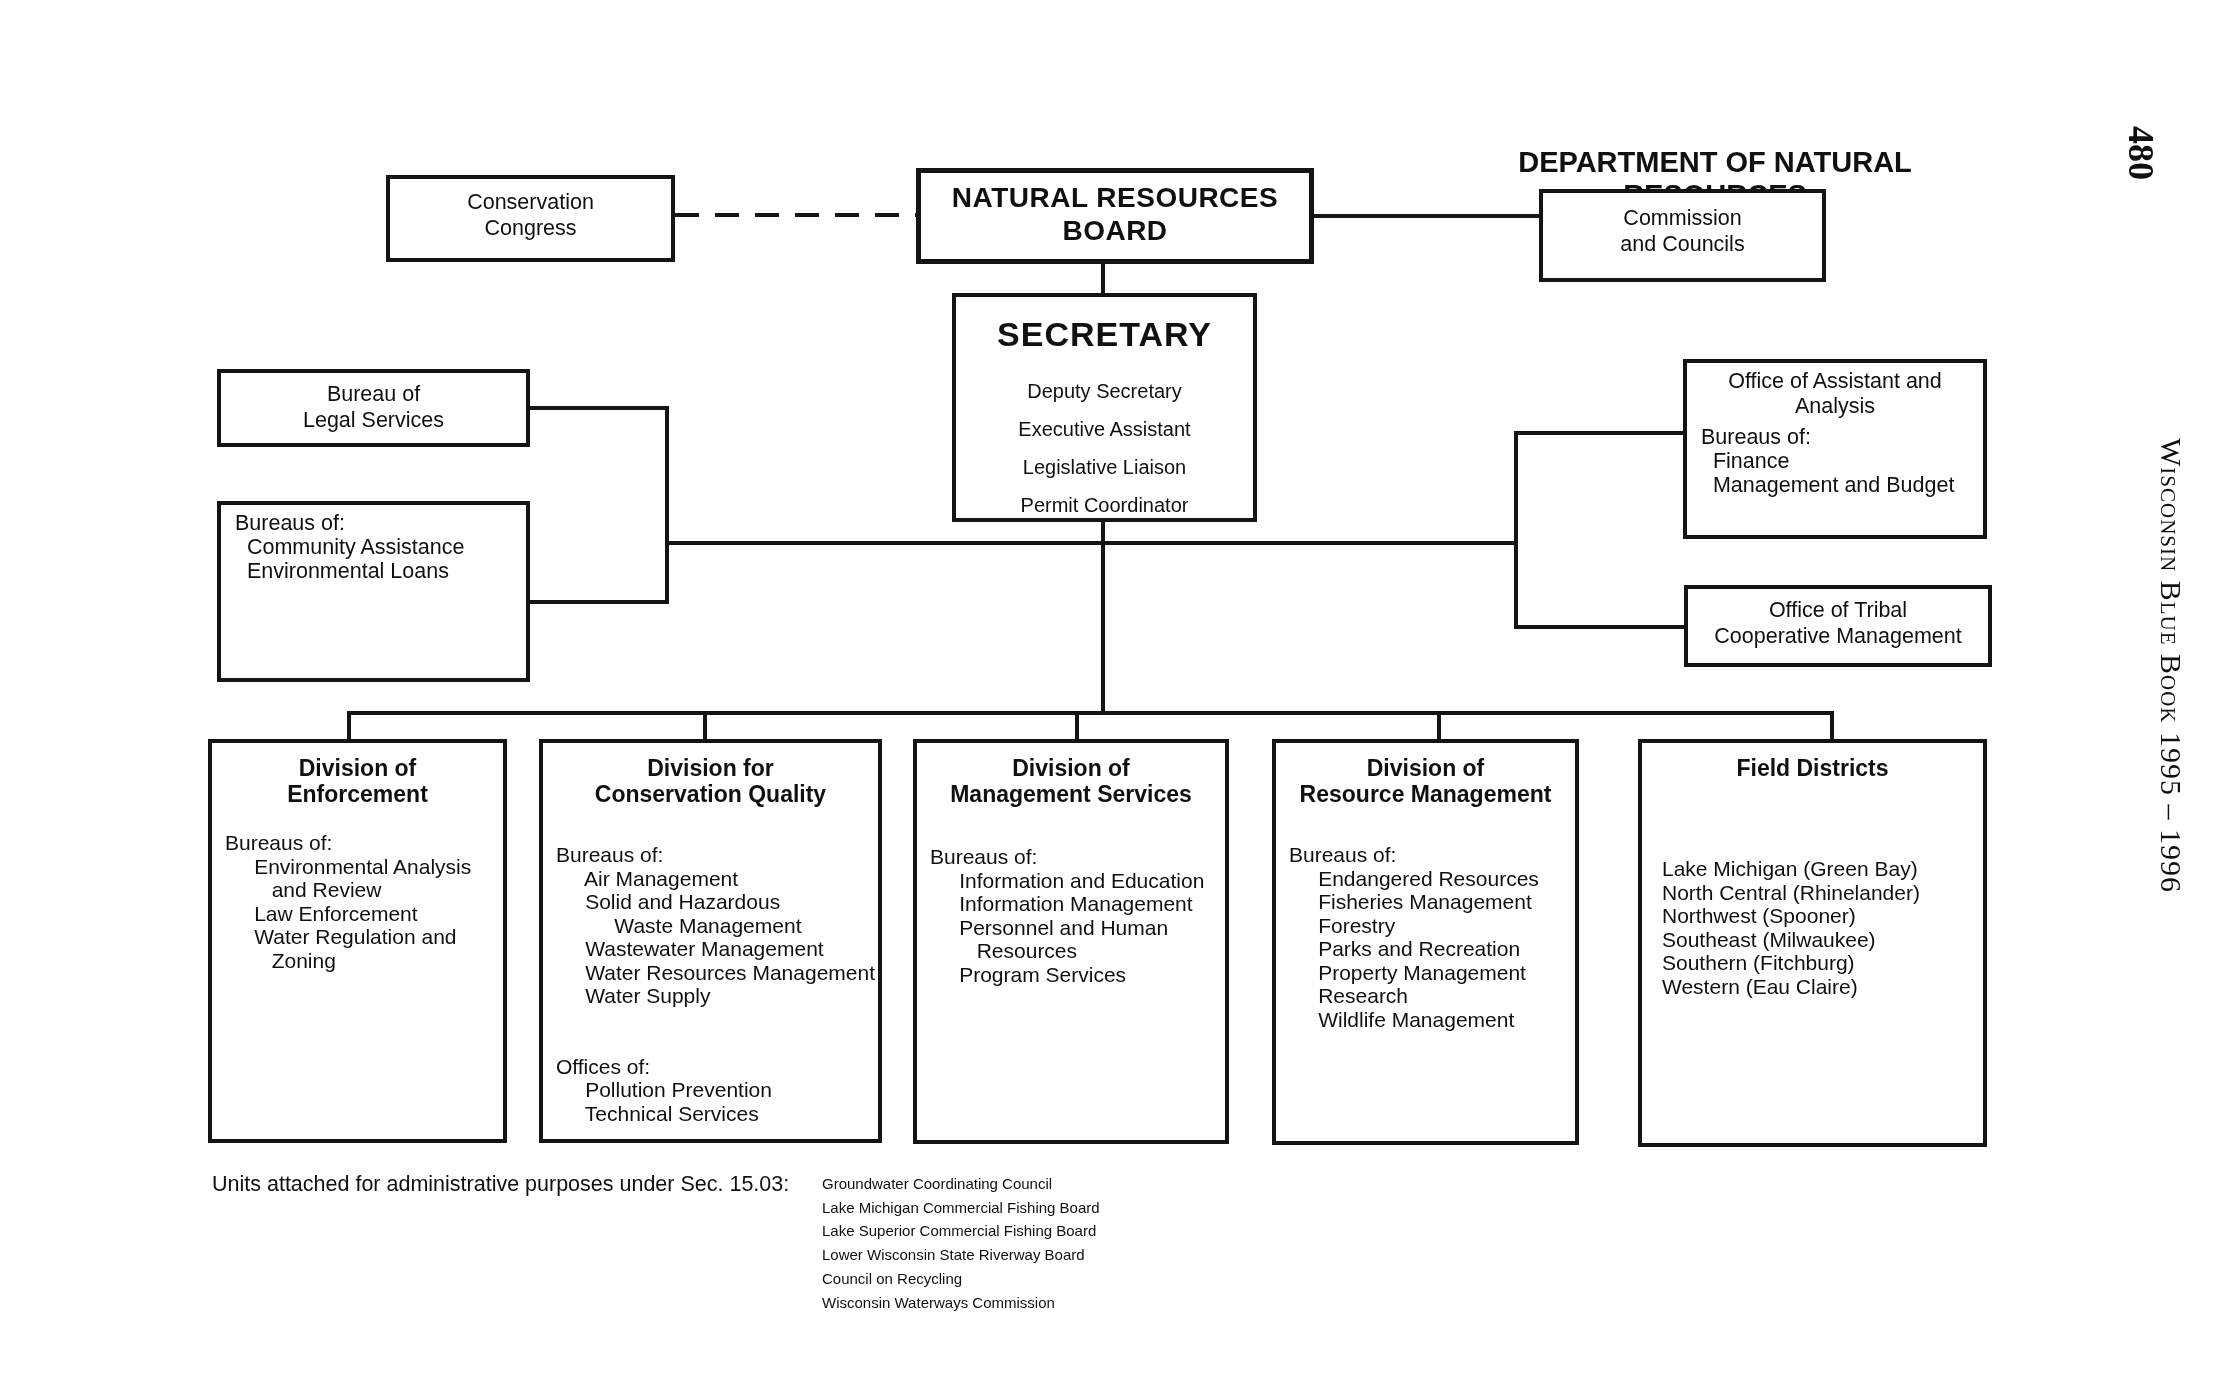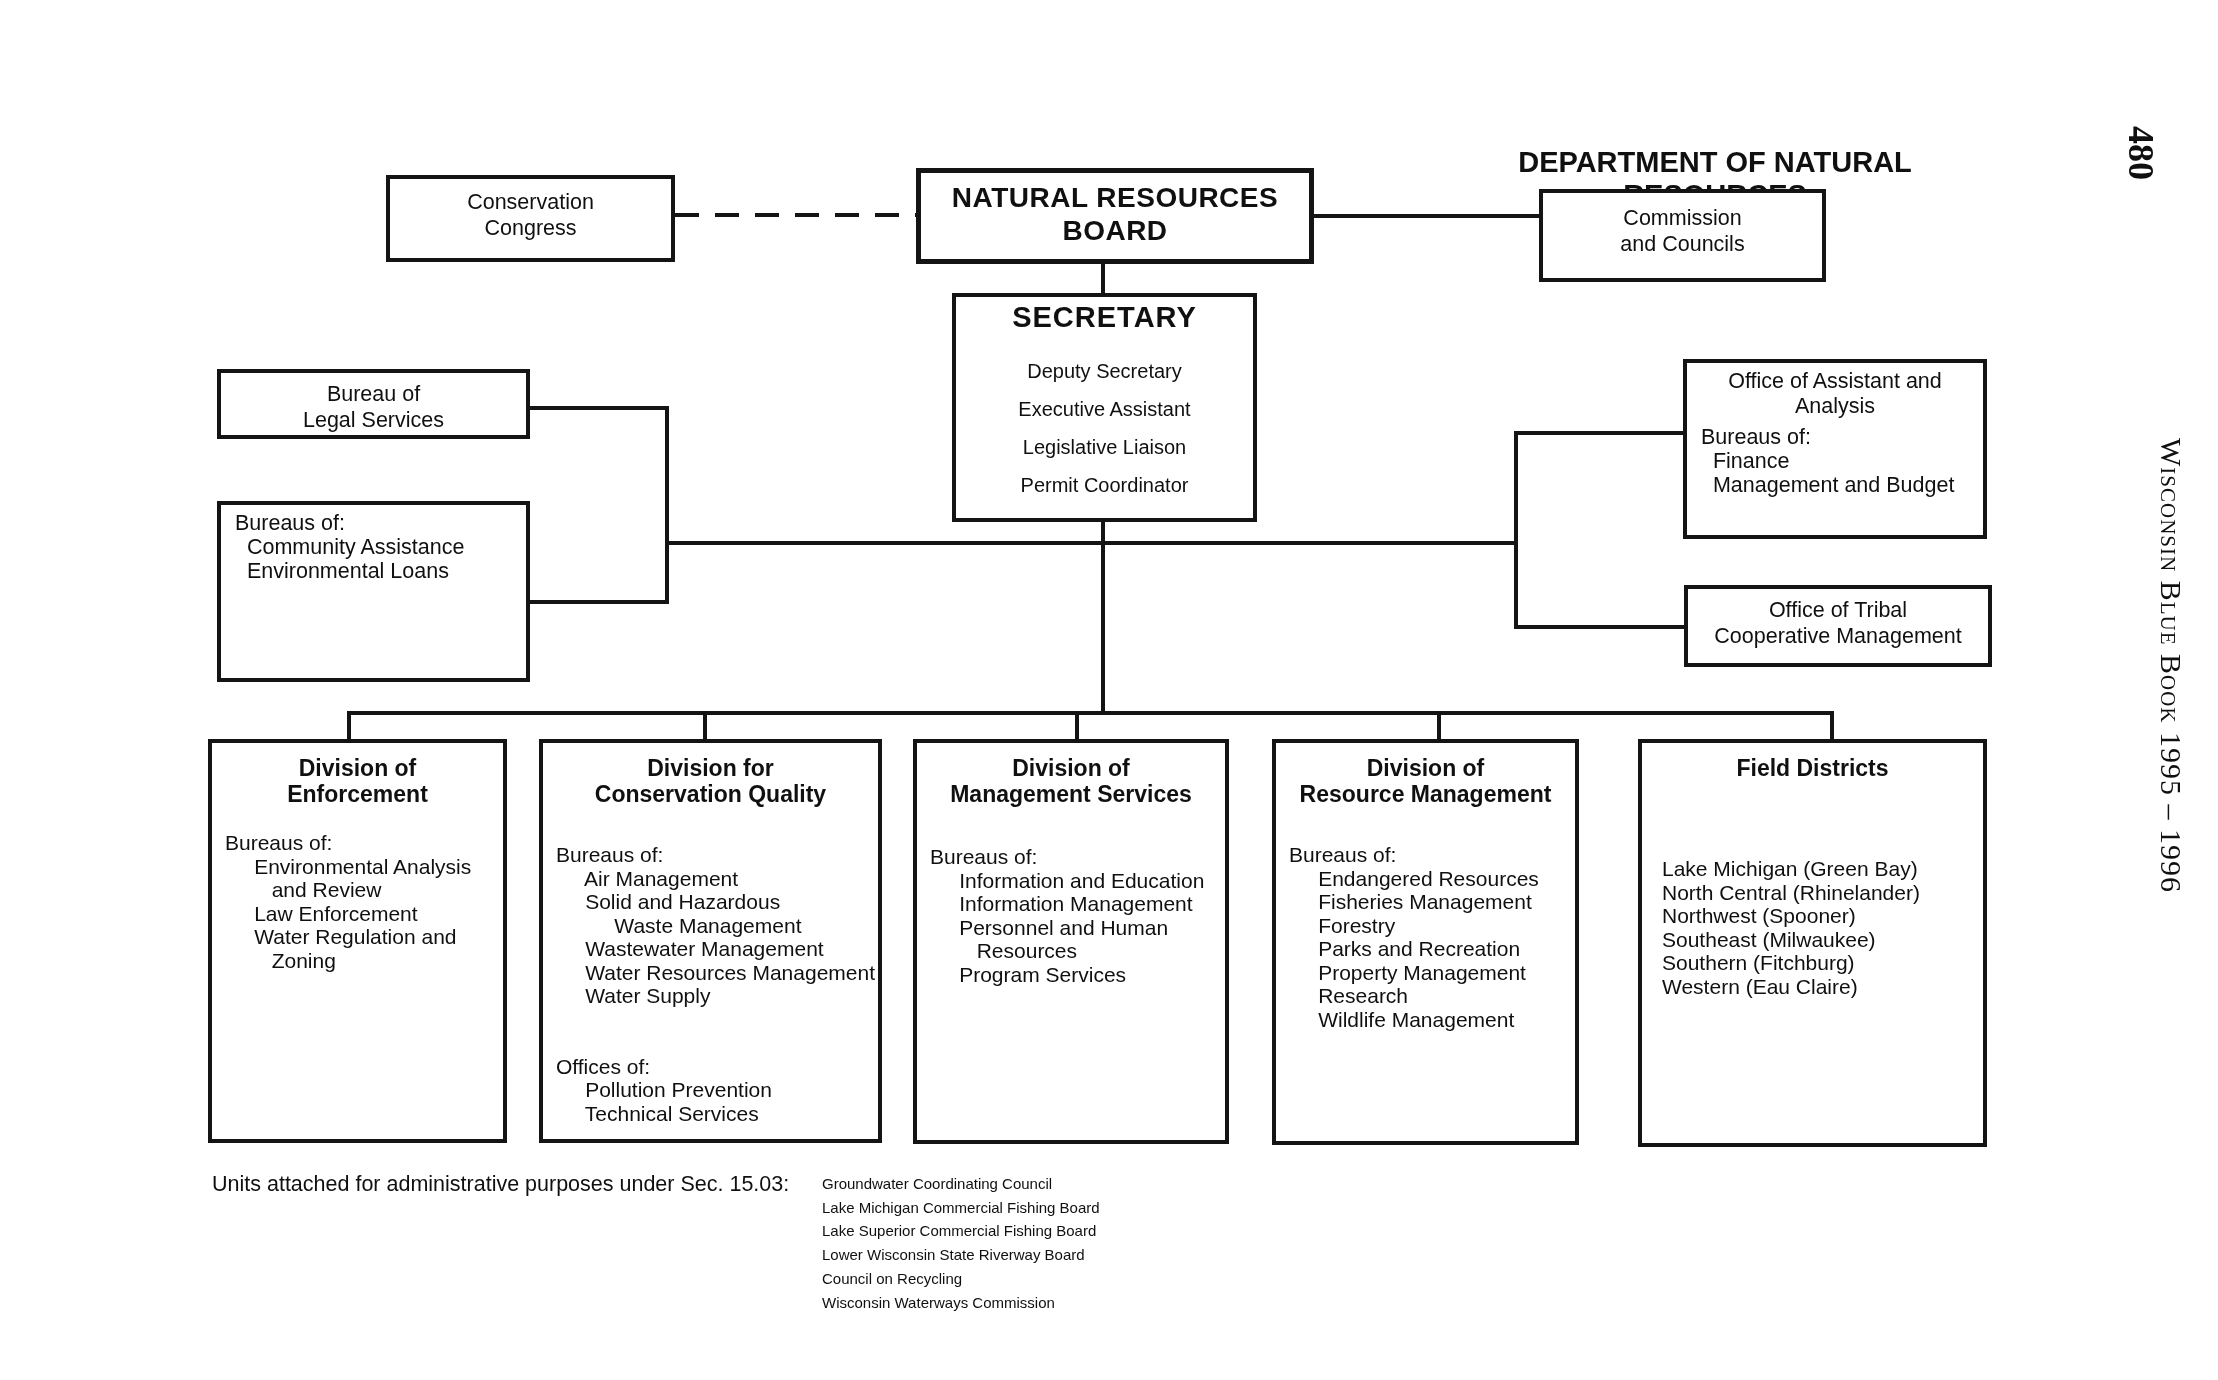--- a/index.html
+++ b/index.html
@@ -16,21 +16,21 @@
   .dash {
     position:absolute; height:4px;
     background:repeating-linear-gradient(to right,#141414 0 24px,transparent 24px 40px);
   }
   .page-title {
     position:absolute; left:1435px; top:146px; width:560px;
     font-size:29px; font-weight:bold; text-align:center; letter-spacing:0px;
   }
   .box-label { font-size:21.5px; line-height:26px; white-space:pre; }
   .nrb-label { font-size:28px; line-height:33px; font-weight:bold; white-space:pre; padding-top:8px; letter-spacing:0.5px; }
-  .sec-head { font-size:29px; font-weight:bold; margin-top:4px; letter-spacing:1px; }
+  .sec-head { font-size:34px; font-weight:bold; margin-top:18px; letter-spacing:1px; }
   .sec-staff { font-size:20px; line-height:38px; margin-top:18px; white-space:pre;text-align:center; }
   .off-head { font-size:21.5px; line-height:25px; margin-top:6px; white-space:pre; }
   .off-body { font-size:21.5px; line-height:24px; margin-top:6px; text-align:left; padding-left:14px; white-space:pre; }
   .div-head { font-size:23px; line-height:26px; font-weight:bold; margin-top:12px; white-space:pre; }
   .div-body { font-size:21px; line-height:23.5px; text-align:left; padding-left:13px; white-space:pre; }
   .enf .div-body { margin-top:24px; }
   .eq  .div-body { margin-top:36px; }
   .ms  .div-body { margin-top:38px; }
   .rm  .div-body { margin-top:36px; }
   .fd  .div-body { margin-top:76px; padding-left:20px; }
@@ -86,21 +86,21 @@
   </div>
 
   <div class="node" style="left:952px;top:293px;width:305px;height:229px;">
     <div class="sec-head">SECRETARY</div>
     <div class="sec-staff">Deputy Secretary
 Executive Assistant
 Legislative Liaison
 Permit Coordinator</div>
   </div>
 
-  <div class="node" style="left:217px;top:369px;width:313px;height:70px;">
+  <div class="node" style="left:217px;top:369px;width:313px;height:78px;">
     <div class="box-label" style="padding-top:8px;">Bureau of
 Legal Services</div>
   </div>
 
   <div class="node" style="left:217px;top:501px;width:313px;height:181px;">
     <div class="off-body">Bureaus of:
   Community Assistance
   Environmental Loans</div>
   </div>
 

